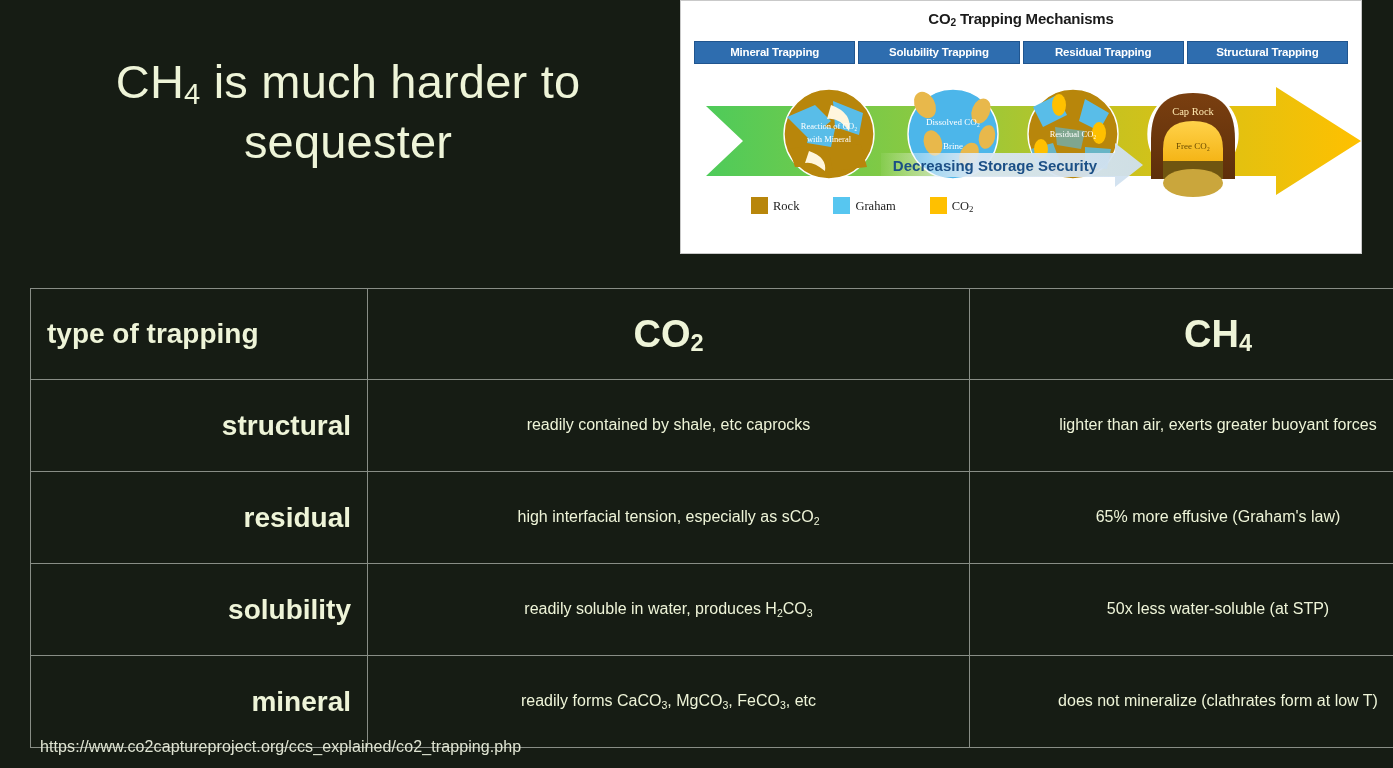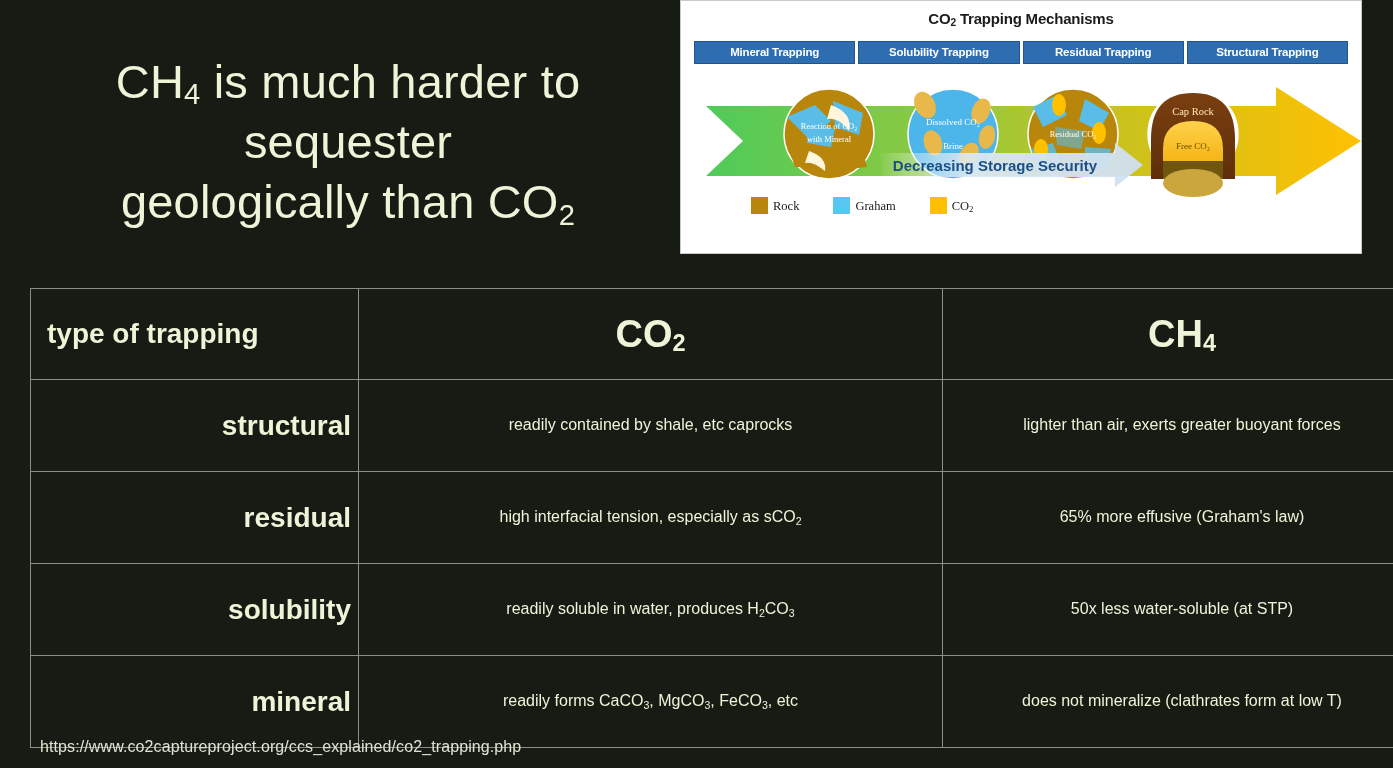--- a/index.html
+++ b/index.html
@@ -107,21 +107,21 @@
     left: 30px;
     top: 288px;
     width: 1337px;
     border-collapse: collapse;
     table-layout: fixed;
   }
   .tbl td, .tbl th {
     border: 1px solid #888d86;
     color: #eef4d8;
     vertical-align: middle;
-    padding: 6px 7px;
+    padding: 6px 16px;
   }
   .tbl .c0 { width: 304px; text-align: right; }
   .tbl .c1 { width: 569px; text-align: center; }
   .tbl .c2 { width: 464px; text-align: center; }
 
   .tbl thead th { height: 78px; font-weight: 700; }
   .tbl thead th.c0 { font-size: 28px; text-align: left; padding-left: 16px;}
   .tbl thead th.c1, .tbl thead th.c2 { font-size: 38px; }
   .tbl thead th sub { font-size: .62em; vertical-align: baseline; position: relative; bottom: -0.2em; }
 
@@ -142,23 +142,20 @@
 </head>
 <body>
 
 <div class="slide">
 
   <div class="title-block">
     <div>
       CH<sub>4</sub> is much harder to
     </div>
     <div>sequester</div>
-    <div>
-      geologically than CO<sub>2</sub>
-    </div>
   </div>
 
   <div class="diagram">
 
     <div class="diag-title">
       CO<sub>2</sub>&nbsp;Trapping Mechanisms
     </div>
 
     <div class="label-row">
       <div class="lbl">Mineral Trapping</div>

